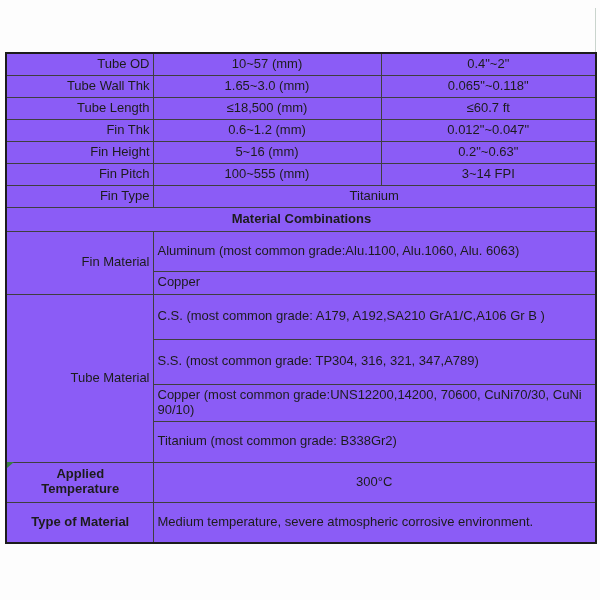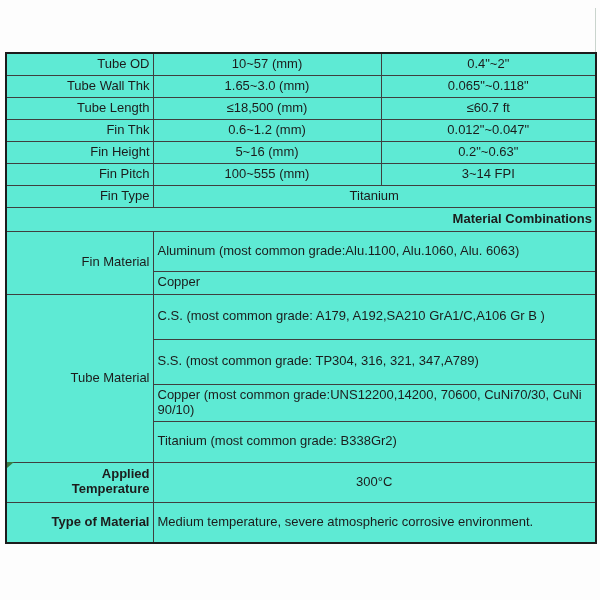--- a/index.html
+++ b/index.html
@@ -15,21 +15,21 @@
     color: #1c1c1c;
     overflow: hidden;
   }
   .spec-table {
     position: absolute;
     left: 5px;
     top: 52px;
     width: 590px;
     border-collapse: collapse;
     table-layout: fixed;
-    background: #5eead4;
+    background: #8b5cf6;
     font-size: 13px;
   }
   .spec-table td {
     border: 1px solid #3f3f3f;
     padding: 0 3px;
     vertical-align: middle;
     overflow: hidden;
     line-height: 1.15;
   }
   .spec-table {
@@ -45,26 +45,26 @@
   }
   td.value-cell {
     text-align: center;
   }
   td.wide-cell {
     text-align: left;
     padding-left: 4px;
   }
   td.section-cell {
     font-weight: bold;
-    text-align: right;
+    text-align: center;
     padding-left: 4px;
   }
   td.bold-label {
     font-weight: bold;
-    text-align: right;
+    text-align: center;
     padding-left: 4px;
     vertical-align: middle;
   }
   td.bold-label .wrap-narrow {
     display: inline-block;
     max-width: 100px;
   }
   tr.h22 { height: 22px; }
   tr.h24 { height: 24px; }
   tr.h23 { height: 23px; }

